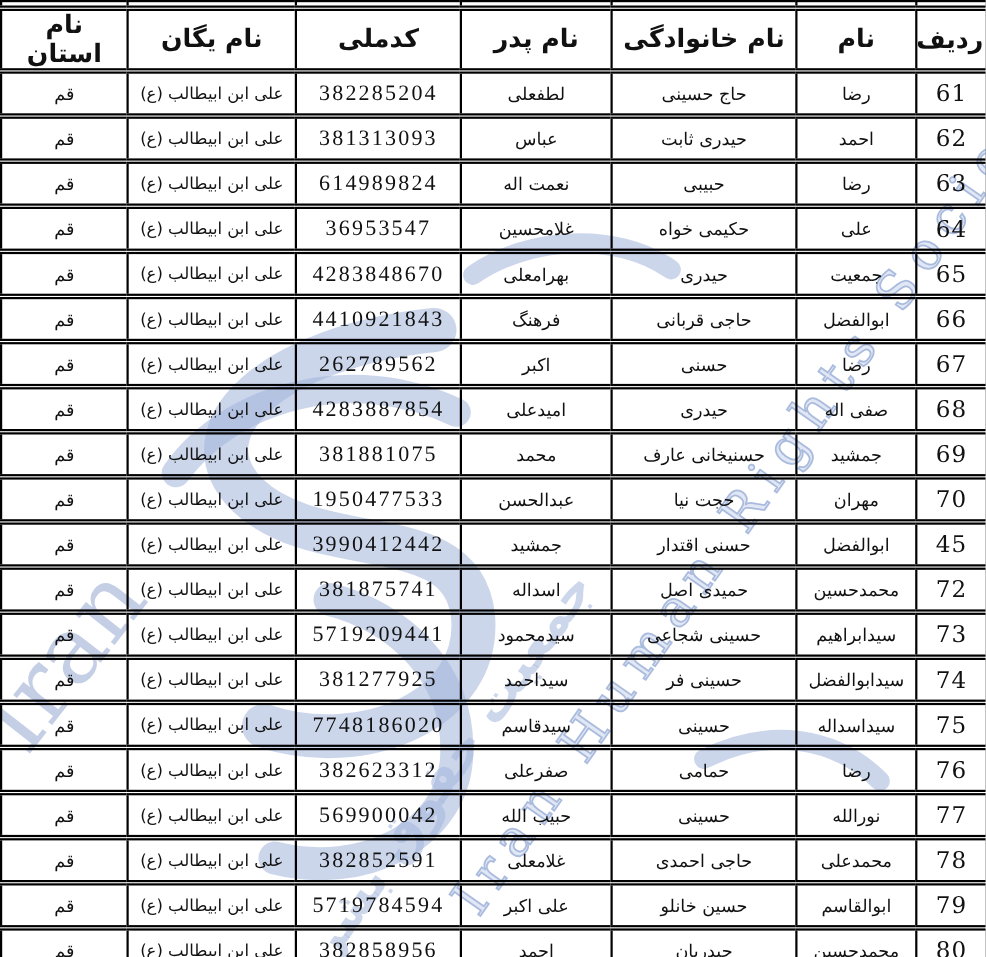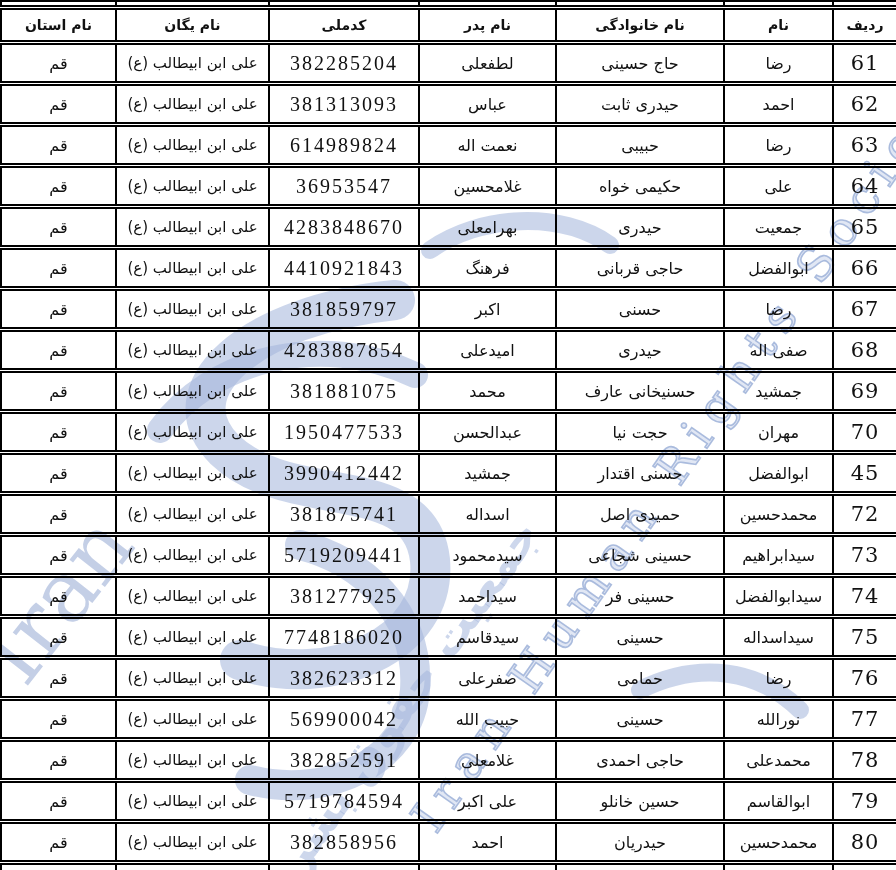--- a/index.html
+++ b/index.html
@@ -74,21 +74,21 @@
     vertical-align: middle;
     padding: 0 2px;
     color: #111;
     overflow: hidden;
   }
   tr.partial td { height: 3px; border-top: 2px solid #000; }
   tr.head th {
     height: 30px;
     font-family: "DejaVu Sans", sans-serif;
     font-weight: bold;
-    font-size: 14px;
+    font-size: 23px;
   }
   tr.data td { height: 36px; }
   td.c-radif {
     font-family: "DejaVu Serif", serif;
     font-size: 21px;
     letter-spacing: 1px;
     margin-left: 32px;
   }
   td.c-name, td.c-family, td.c-father, td.c-unit, td.c-prov {
     font-family: "DejaVu Sans", sans-serif;
@@ -206,21 +206,21 @@
     <td class="c-father">فرهنگ</td>
     <td class="c-id">4410921843</td>
     <td class="c-unit">علی ابن ابیطالب (ع)</td>
     <td class="c-prov">قم</td>
   </tr>
           <tr class="data">
     <td class="c-radif">67</td>
     <td class="c-name">رضا</td>
     <td class="c-family">حسنی</td>
     <td class="c-father">اکبر</td>
-    <td class="c-id">381859797</td>
+    <td class="c-id">262789562</td>
     <td class="c-unit">علی ابن ابیطالب (ع)</td>
     <td class="c-prov">قم</td>
   </tr>
           <tr class="data">
     <td class="c-radif">68</td>
     <td class="c-name">صفی اله</td>
     <td class="c-family">حیدری</td>
     <td class="c-father">امیدعلی</td>
     <td class="c-id">4283887854</td>
     <td class="c-unit">علی ابن ابیطالب (ع)</td>

